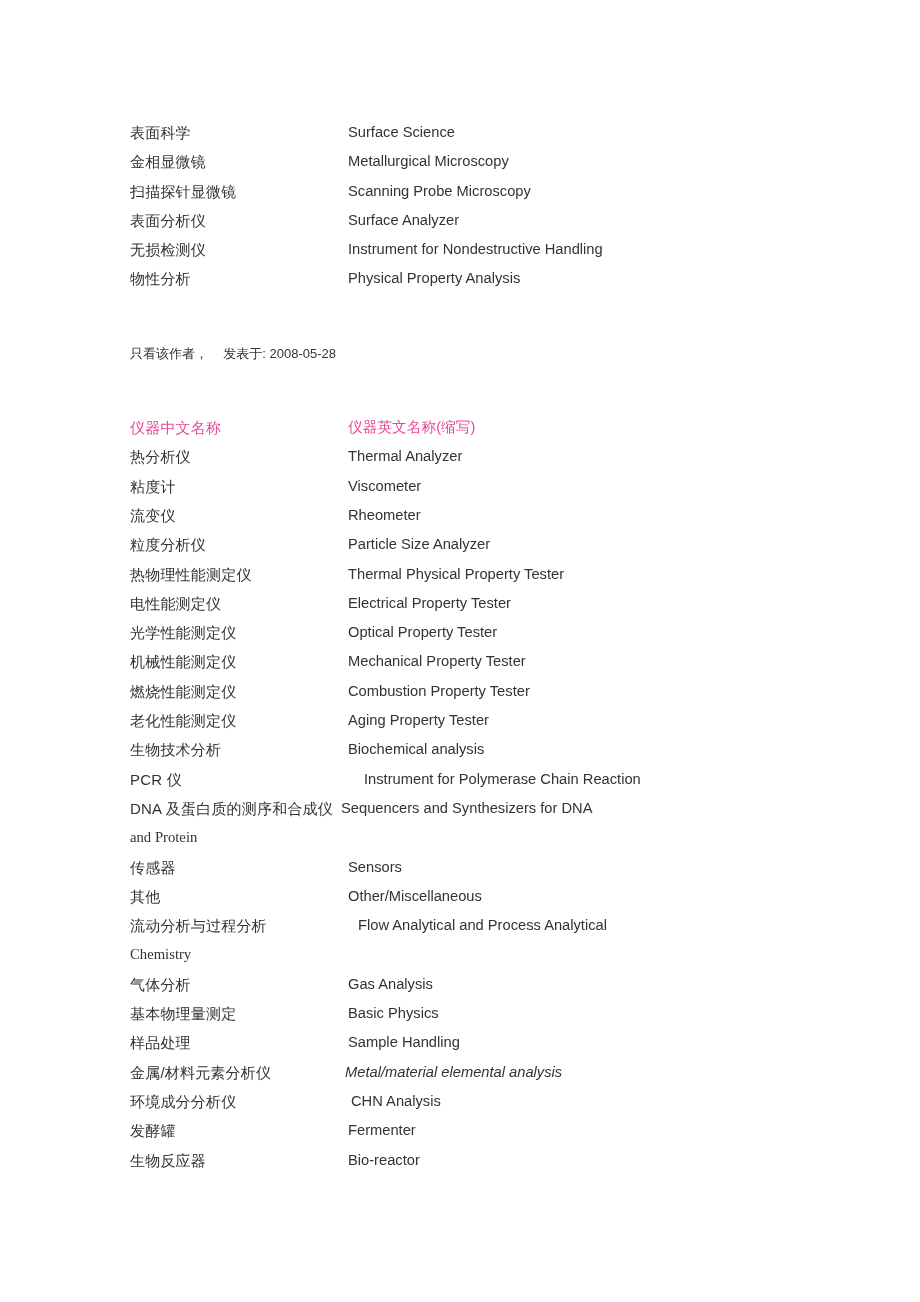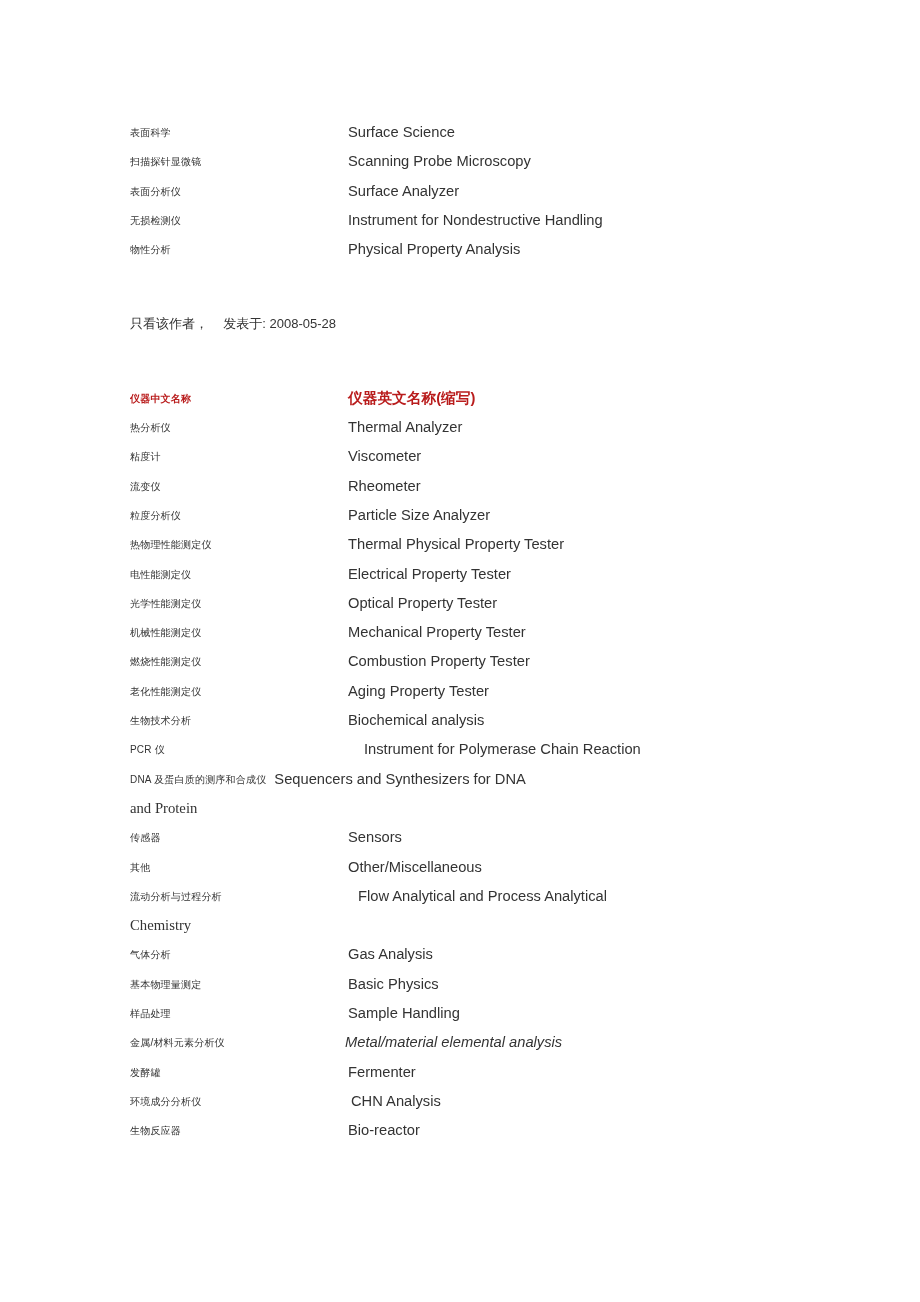--- a/index.html
+++ b/index.html
@@ -42,21 +42,21 @@
     height: 29.3px;
     line-height: 29.3px;
     white-space: nowrap;
     font-size: 14.5px;
   }
 
   .cn {
     display: inline-block;
     vertical-align: top;
     width: 218px;            
-    font-size: 10px;
+    font-size: 15px;
     letter-spacing: 0.2px;
   }
   
   .cn.wide {
     width: auto;
     padding-right: 8px;
   }
 
   .en {
     display: inline-block;
@@ -71,41 +71,44 @@
 
   
   .row.continuation .en {
     padding-left: 0;
     margin-left: 0;
     font-family: Liberation Serif, serif;
   }
 
   .row.header .cn,
   .row.header .en {
-    font-weight: bold;
-    color: #b91c1c;
+    font-weight: normal;
+    color: #ec4899;
   }
 
   .block-a { }
   .block-b { }
   .spacer-meta { height: 45px; }
   .spacer-head { height: 45px; }
 </style>
 </head>
 <body>
 
 <div class="page">
 
   <div class="content">
 
     <div class="block-a">
       <div class="row">
         <span class="cn">表面科学</span><span class="en">Surface Science</span>
       </div>
       <div class="row">
+        <span class="cn">金相显微镜</span><span class="en">Metallurgical Microscopy</span>
+      </div>
+      <div class="row">
         <span class="cn">扫描探针显微镜</span><span class="en">Scanning Probe Microscopy</span>
       </div>
       <div class="row">
         <span class="cn">表面分析仪</span><span class="en">Surface Analyzer</span>
       </div>
       <div class="row">
         <span class="cn">无损检测仪</span><span class="en">Instrument for Nondestructive Handling</span>
       </div>
       <div class="row">
         <span class="cn">物性分析</span><span class="en">Physical Property Analysis</span>
@@ -194,24 +197,24 @@
       <div class="row">
         <span class="cn">基本物理量测定</span><span class="en">Basic Physics</span>
       </div>
       <div class="row">
         <span class="cn">样品处理</span><span class="en">Sample Handling</span>
       </div>
       <div class="row">
         <span class="cn">金属/材料元素分析仪</span><span class="en outdent">Metal/material elemental analysis</span>
       </div>
       <div class="row">
+        <span class="cn">环境成分分析仪</span><span class="en indent-xs">CHN Analysis</span>
+      </div>
+      <div class="row">
         <span class="cn">发酵罐</span><span class="en">Fermenter</span>
-      </div>
-      <div class="row">
-        <span class="cn">环境成分分析仪</span><span class="en indent-xs">CHN Analysis</span>
       </div>
       <div class="row">
         <span class="cn">生物反应器</span><span class="en">Bio-reactor</span>
       </div>
 
     </div>
   </div>
 </div>
 
 </body></html>

